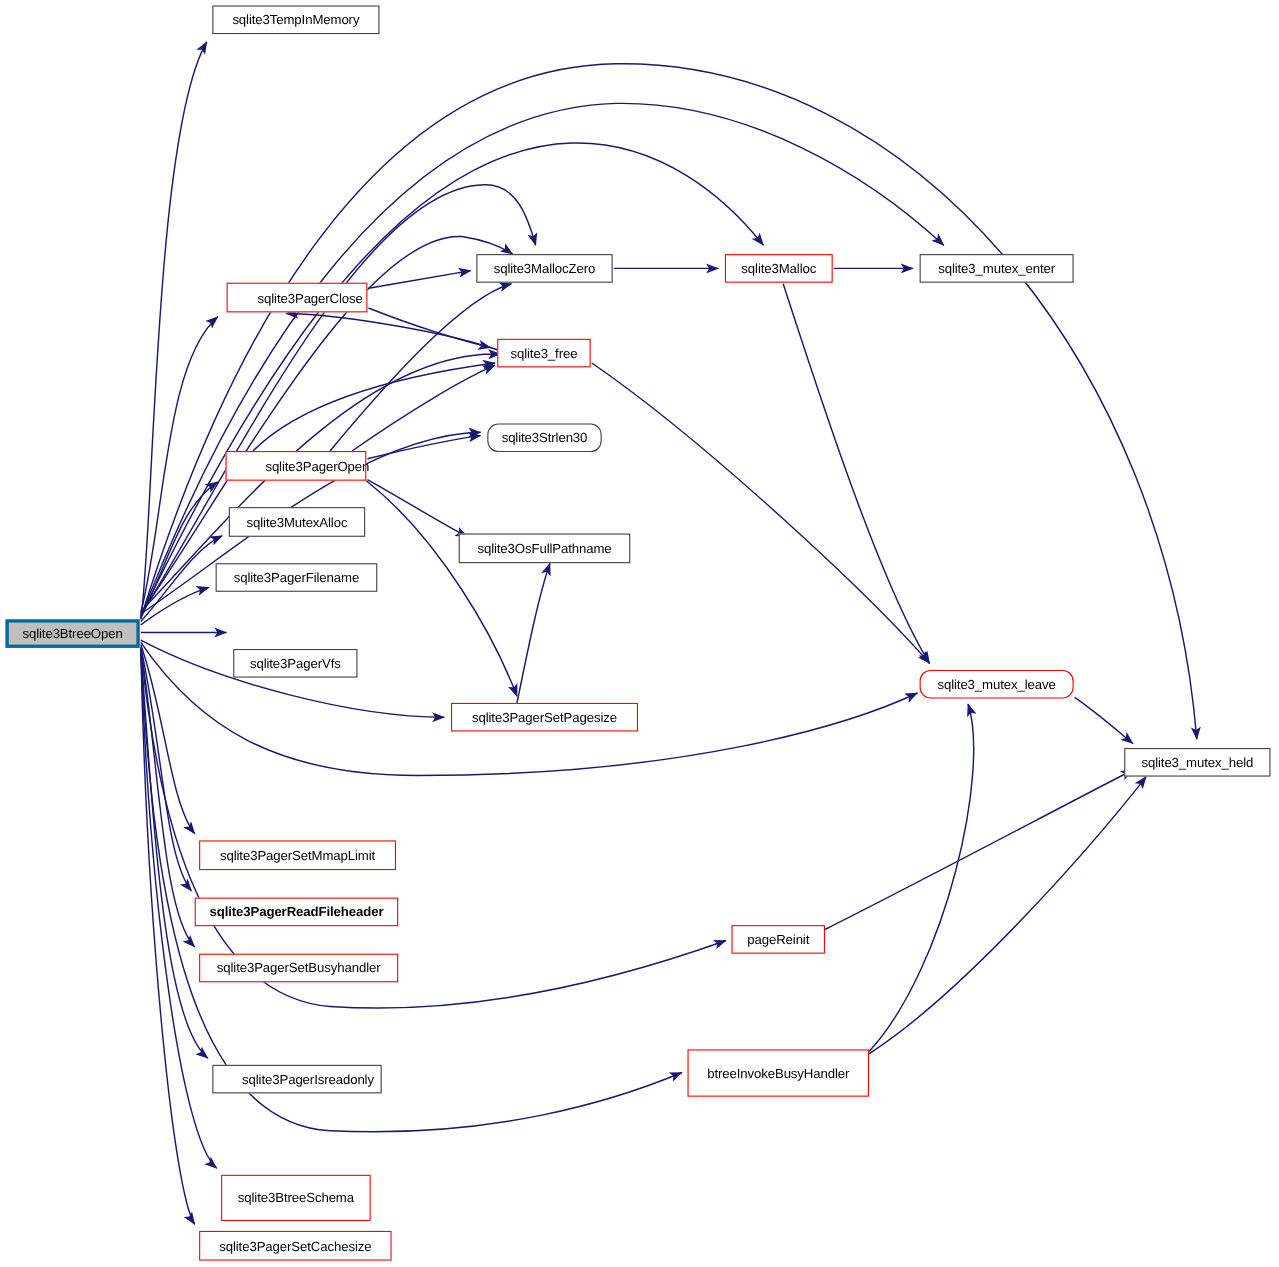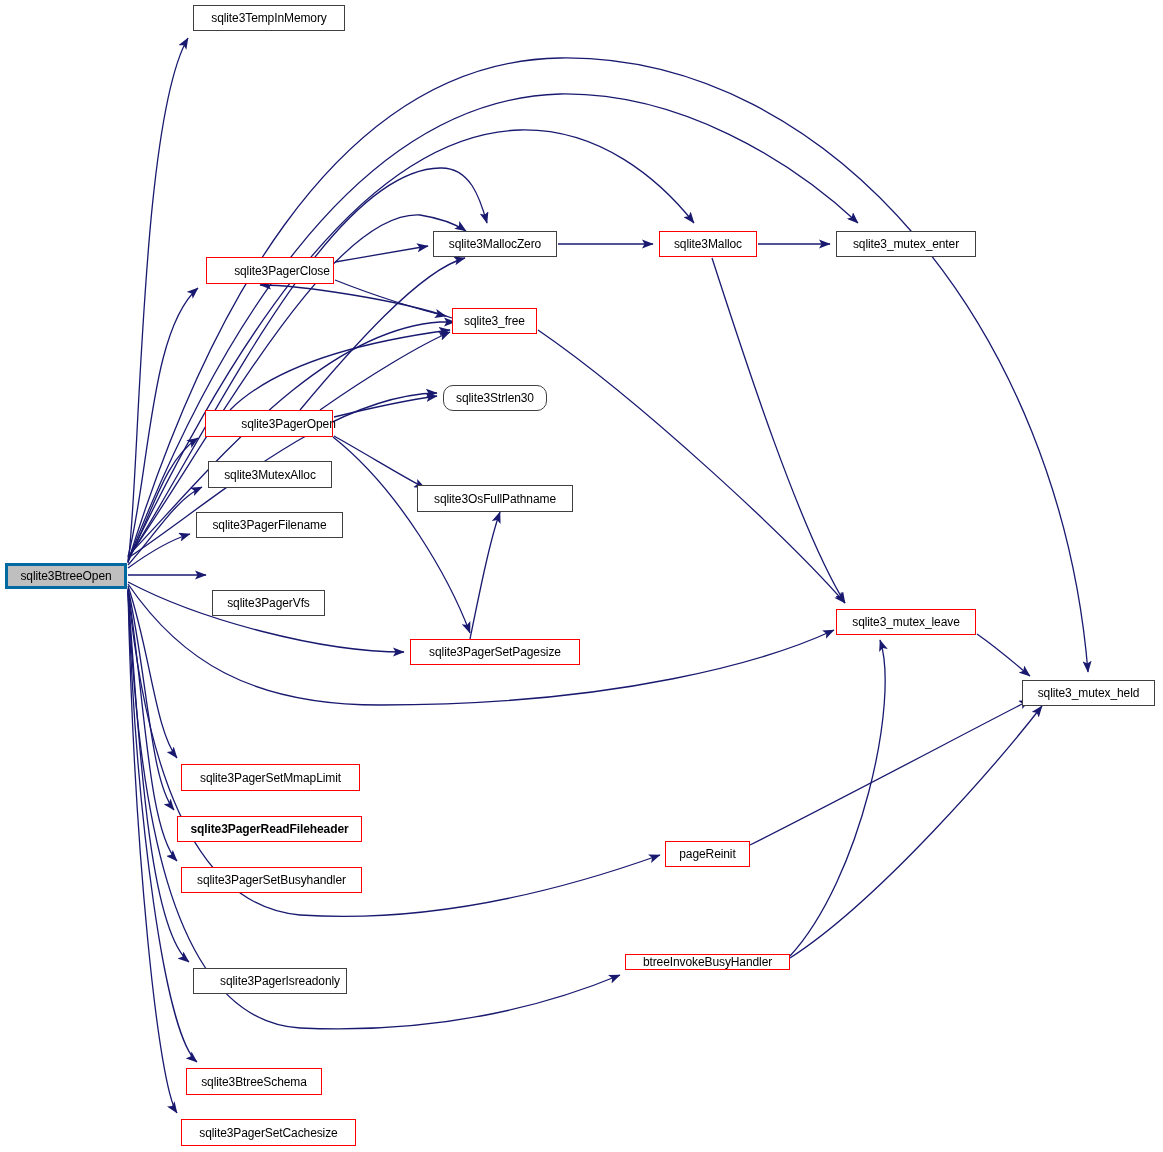--- a/index.html
+++ b/index.html
@@ -109,47 +109,47 @@
       </div>
       <div class="node-box" style="left: 417px; top: 485px; width: 156px; height: 27px;">
         <span class="node-label">sqlite3OsFullPathname</span>
       </div>
       <div class="node-box" style="left: 196px; top: 512px; width: 147px; height: 26px;">
         <span class="node-label">sqlite3PagerFilename</span>
       </div>
       <div class="node-box" style="left: 212px; top: 562px; width: 113px; height: 26px; margin-top: 28px;">
         <span class="node-label">sqlite3PagerVfs</span>
       </div>
-      <div class="node-box red" style="left: 836px; top: 609px; width: 140px; height: 26px;">
+      <div class="node-box red" style="left: 836px; top: 609px; width: 140px; height: 26px; border-radius: 10px;">
         <span class="node-label">sqlite3_mutex_leave</span>
       </div>
       <div class="node-box red" style="left: 410px; top: 639px; width: 170px; height: 26px;">
         <span class="node-label">sqlite3PagerSetPagesize</span>
       </div>
       <div class="node-box" style="left: 1022px; top: 680px; width: 133px; height: 26px;">
         <span class="node-label">sqlite3_mutex_held</span>
       </div>
       <div class="node-box red" style="left: 181px; top: 764px; width: 179px; height: 27px;">
         <span class="node-label">sqlite3PagerSetMmapLimit</span>
       </div>
       <div class="node-box red" style="left: 177px; top: 816px; width: 185px; height: 26px; font-weight: bold;">
         <span class="node-label">sqlite3PagerReadFileheader</span>
       </div>
       <div class="node-box red" style="left: 181px; top: 867px; width: 181px; height: 26px;">
         <span class="node-label">sqlite3PagerSetBusyhandler</span>
       </div>
       <div class="node-box red" style="left: 665px; top: 841px; width: 85px; height: 26px;">
         <span class="node-label">pageReinit</span>
       </div>
-      <div class="node-box red" style="left: 625px; top: 954px; width: 165px; height: 16px; justify-content: center;">
+      <div class="node-box red" style="left: 625px; top: 954px; width: 165px; height: 43px; justify-content: center;">
         <span class="node-label">btreeInvokeBusyHandler</span>
       </div>
       <div class="node-box" style="left: 193px; top: 968px; width: 154px; height: 26px; padding-left: 20px;">
         <span class="node-label">sqlite3PagerIsreadonly</span>
       </div>
-      <div class="node-box red" style="left: 186px; top: 1068px; width: 136px; height: 27px;">
+      <div class="node-box red" style="left: 201px; top: 1068px; width: 136px; height: 42px;">
         <span class="node-label">sqlite3BtreeSchema</span>
       </div>
       <div class="node-box red" style="left: 181px; top: 1119px; width: 175px; height: 27px;">
         <span class="node-label">sqlite3PagerSetCachesize</span>
       </div>
     </div>
 </div>
 
 </body></html>

